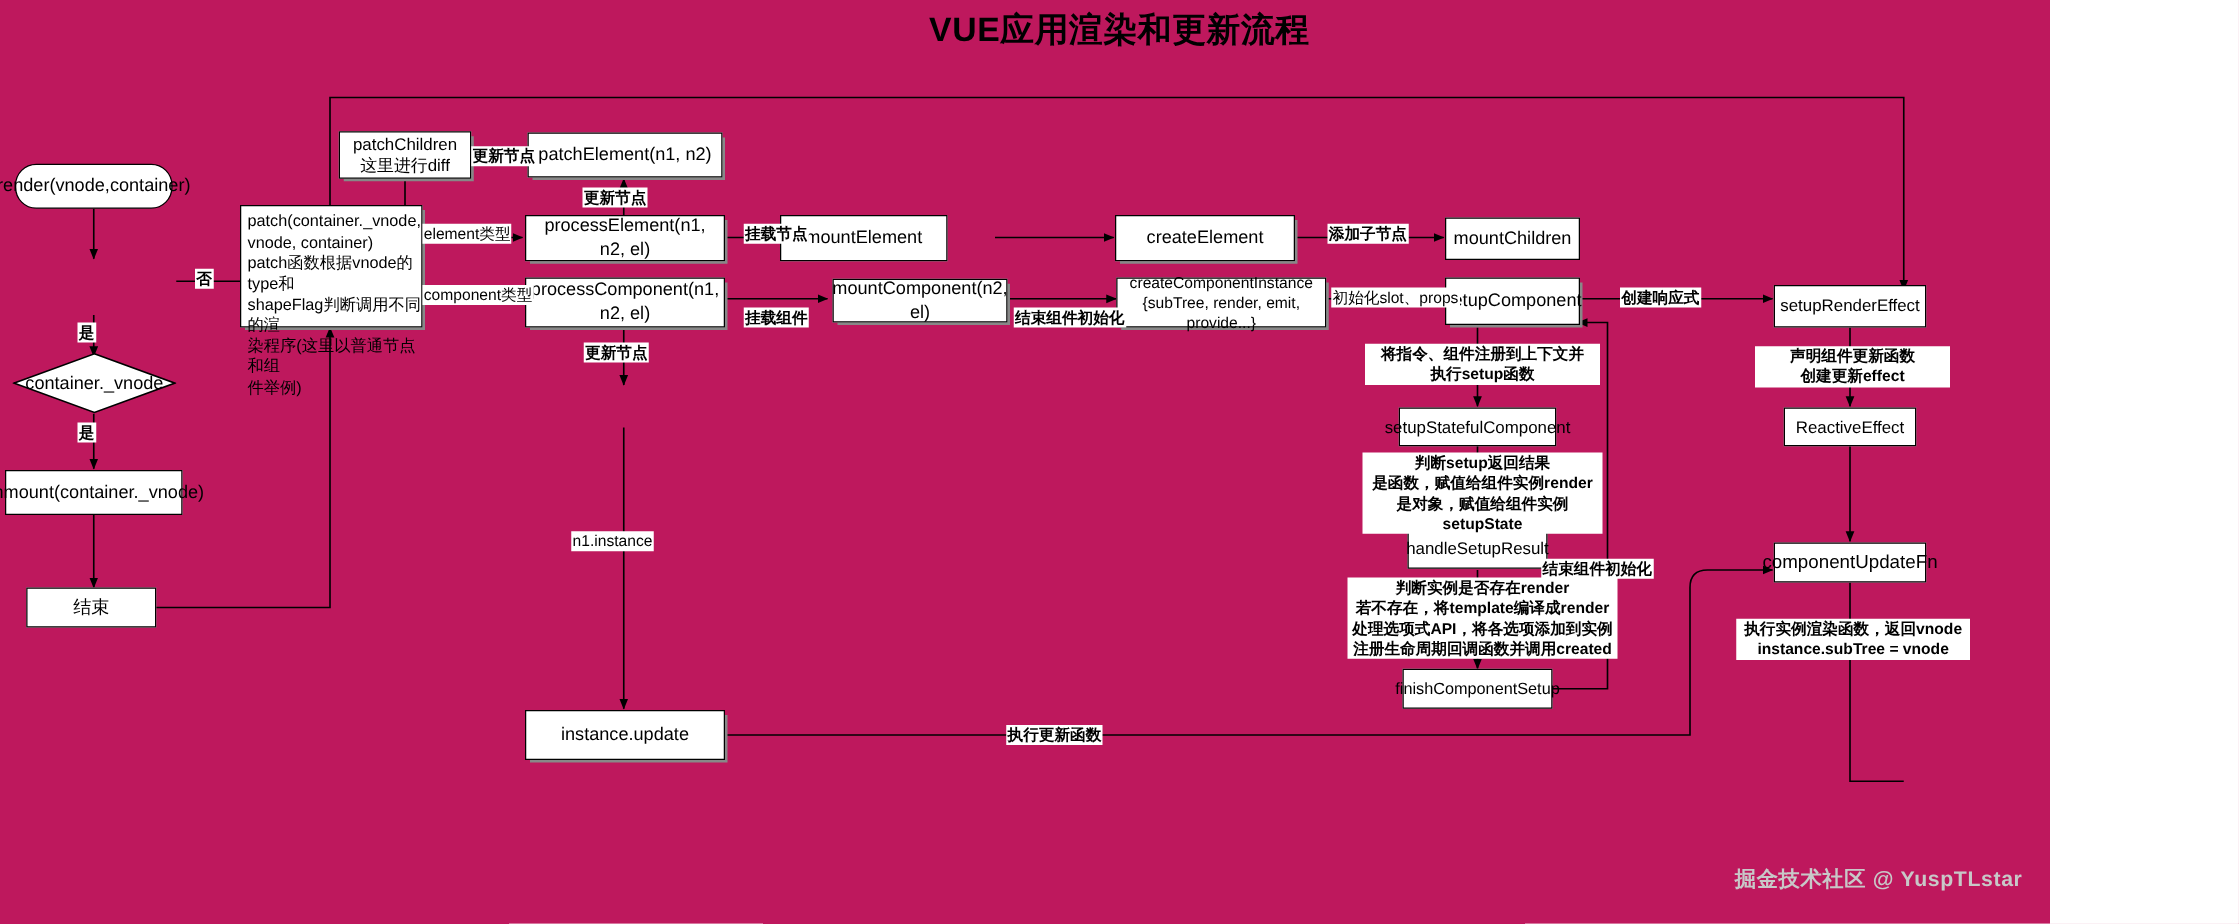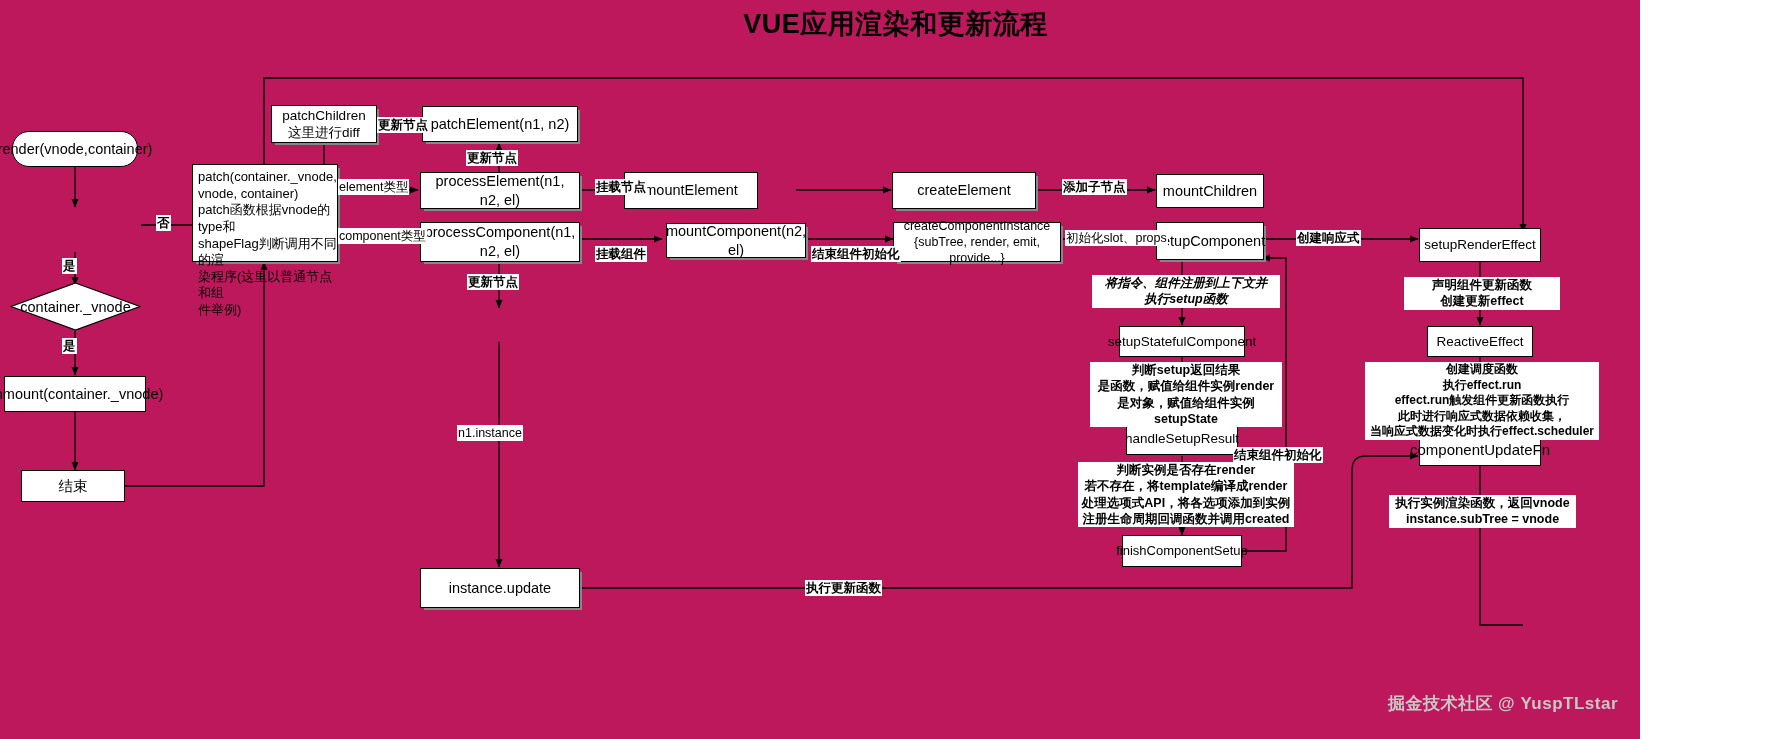--- a/index.html
+++ b/index.html
@@ -197,35 +197,30 @@
   <div class="elabel cn" style="left:1062px;top:179px;">添加子节点</div>
   <div class="elabel cn" style="left:811px;top:246px;">结束组件初始化</div>
   <div class="elabel" style="left:1065px;top:230px;">初始化slot、props</div>
 
   <div class="elabel cn" style="left:1296px;top:230px;">创建响应式</div>
 
   <div class="elabel cn" style="left:467px;top:274px;">更新节点</div>
   <div class="elabel" style="left:457px;top:425px;">n1.instance</div>
   <div class="elabel cn" style="left:805px;top:580px;">执行更新函数</div>
 
-  <div class="elabel cn" style="left:1092px;top:275px;width:186px;font-style:italic;">将指令、组件注册到上下文并
+  <div class="elabel cn" style="left:1092px;top:275px;width:186px;">将指令、组件注册到上下文并
 执行setup函数</div>
   <div class="elabel cn" style="left:1090px;top:362px;width:190px;">判断setup返回结果
 是函数，赋值给组件实例render
 是对象，赋值给组件实例setupState</div>
   <div class="elabel cn" style="left:1078px;top:462px;width:214px;">判断实例是否存在render
 若不存在，将template编译成render
 处理选项式API，将各选项添加到实例
 注册生命周期回调函数并调用created</div>
   <div class="elabel cn" style="left:1233px;top:447px;">结束组件初始化</div>
 
   <div class="elabel cn" style="left:1404px;top:277px;width:154px;">声明组件更新函数
 创建更新effect</div>
-  <div class="elabel cn small" style="left:1365px;top:362px;width:232px;">创建调度函数
-执行effect.run
-effect.run触发组件更新函数执行
-此时进行响应式数据依赖收集，
-当响应式数据变化时执行effect.scheduler</div>
   <div class="elabel cn" style="left:1389px;top:495px;width:185px;">执行实例渲染函数，返回vnode
 instance.subTree = vnode</div>
 
   <div id="watermark">掘金技术社区 @ YuspTLstar</div>
 </div>
 
 </body></html>

